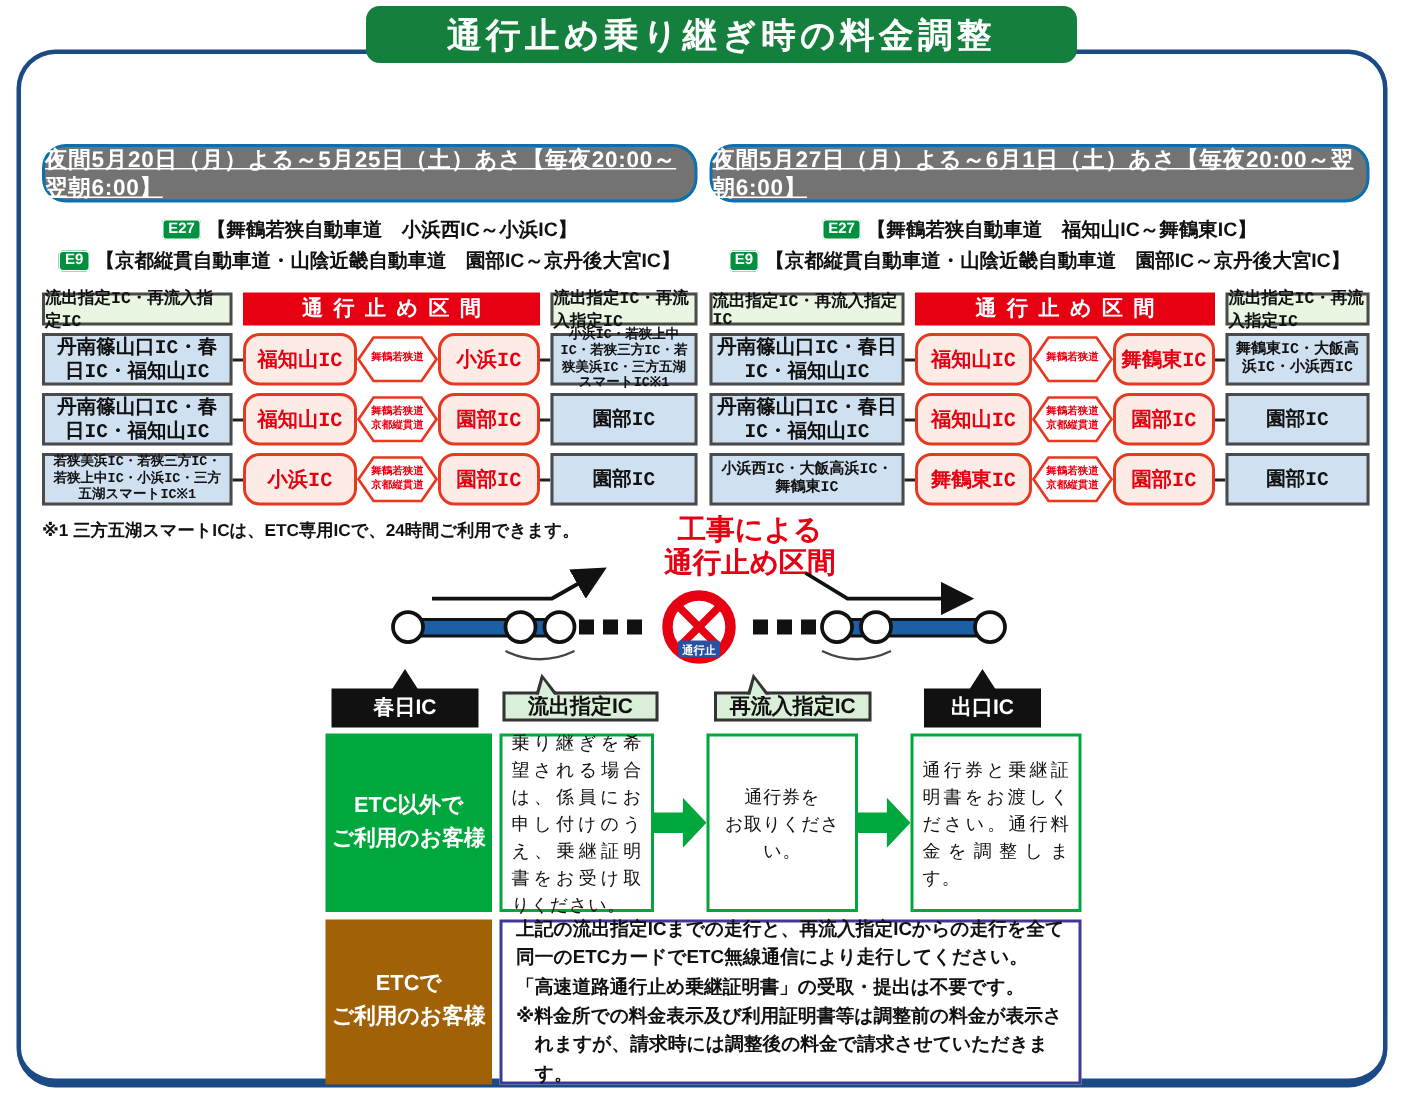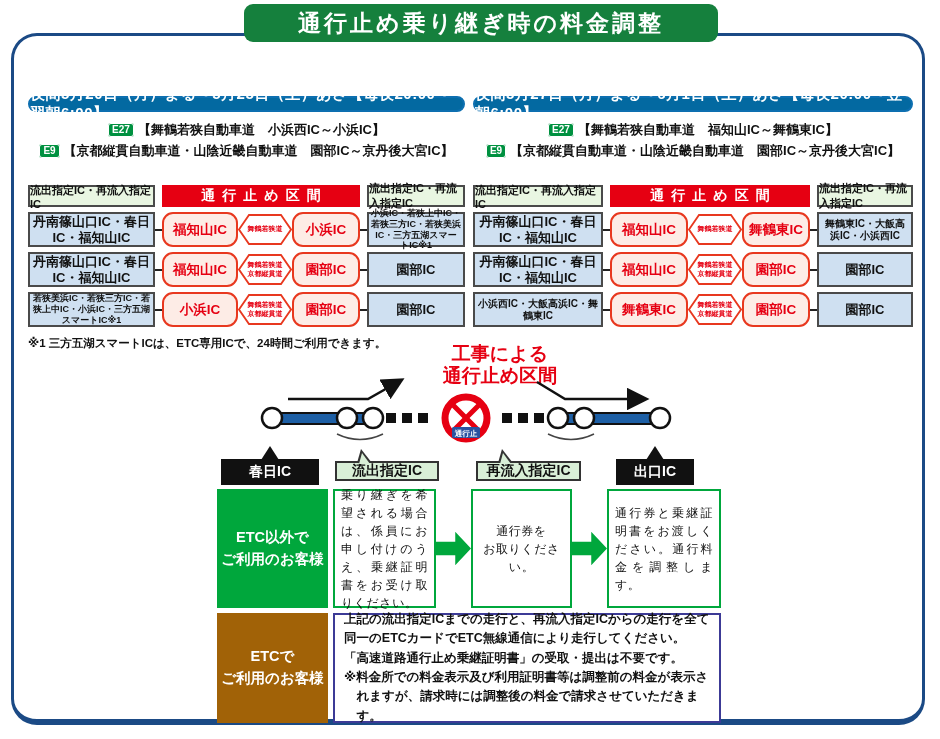--- a/index.html
+++ b/index.html
@@ -3,25 +3,25 @@
 <meta charset="utf-8">
 <style>
   html,body{margin:0;padding:0;background:#fff;}
   body{font-family:"Liberation Sans","DejaVu Sans",sans-serif;}
   .page{position:relative;width:940px;height:739px;background:#fff;overflow:hidden;}
   .frame{position:absolute;left:11px;top:33px;width:914px;height:692px;border:3px solid #1b4a85;border-bottom:6px solid #1b4a85;border-radius:26px;box-sizing:border-box;}
   .title-bar{position:absolute;left:233px;top:4px;width:474px;height:38px;background:#15803d;border-radius:9px;color:#fff;font-size:23px;font-weight:700;letter-spacing:3px;display:flex;align-items:center;justify-content:center;margin-left:11px;}
   .col{position:absolute;top:96px;}
   .col.left{left:28px;width:437px;}
   .col.right{left:473px;width:440px;}
-  .pill{height:16px;background:#0369a1;border:2px solid #0d6fb0;border-radius:16px;color:#fff;font-weight:900;font-size:15px;display:flex;align-items:center;justify-content:center;box-sizing:border-box;letter-spacing:0.5px;}
+  .pill{height:39px;background:#737373;border:2px solid #0d6fb0;border-radius:16px;color:#fff;font-weight:900;font-size:15px;display:flex;align-items:center;justify-content:center;box-sizing:border-box;letter-spacing:0.5px;text-decoration:underline;}
   .routes{margin-top:9px;display:flex;flex-direction:column;gap:3px;align-items:center;}
   .route{display:flex;align-items:center;gap:4px;font-size:13px;font-weight:900;color:#111;white-space:nowrap;}
   .badge{background:#009140;color:#fff;font-weight:900;font-size:10px;padding:1px 4px;border-radius:3px;box-shadow:inset 0 0 0 1px #fff;line-height:1.2;}
-  .ttable{display:grid;row-gap:5px;margin-top:25px;}
+  .ttable{display:grid;row-gap:5px;margin-top:12px;font-family:Liberation Mono, monospace;}
   .col.left .ttable{grid-template-columns:127px 7px 76px 54px 68px 7px 1fr;}
   .col.right .ttable{grid-template-columns:130px 7px 78px 54px 68px 7px 1fr;}
   .hcell{height:22px;display:flex;align-items:center;justify-content:center;font-weight:900;box-sizing:border-box;}
   .h-side{background:#e9f6e2;border:2px solid #4a4a4a;font-size:11px;color:#111;}
   .h-closed{grid-column:3/6;background:#e60012;color:#fff;font-size:14px;letter-spacing:7px;padding-left:7px;}
   .c1{grid-column:1;} .c7{grid-column:7;}
   .rcell{height:35px;box-sizing:border-box;}
   .cell-side{background:#cfe0f1;border:2px solid #4a4a4a;font-weight:900;font-size:13px;color:#111;display:flex;align-items:center;justify-content:center;text-align:center;line-height:1.2;padding:1px 2px;}
   .cell-side.sm{font-size:9px;}
   .cell-ic{background:#fdece6;border:2px solid #e8381f;border-radius:11px;color:#e60012;font-weight:900;font-size:13.5px;display:flex;align-items:center;justify-content:center;}

